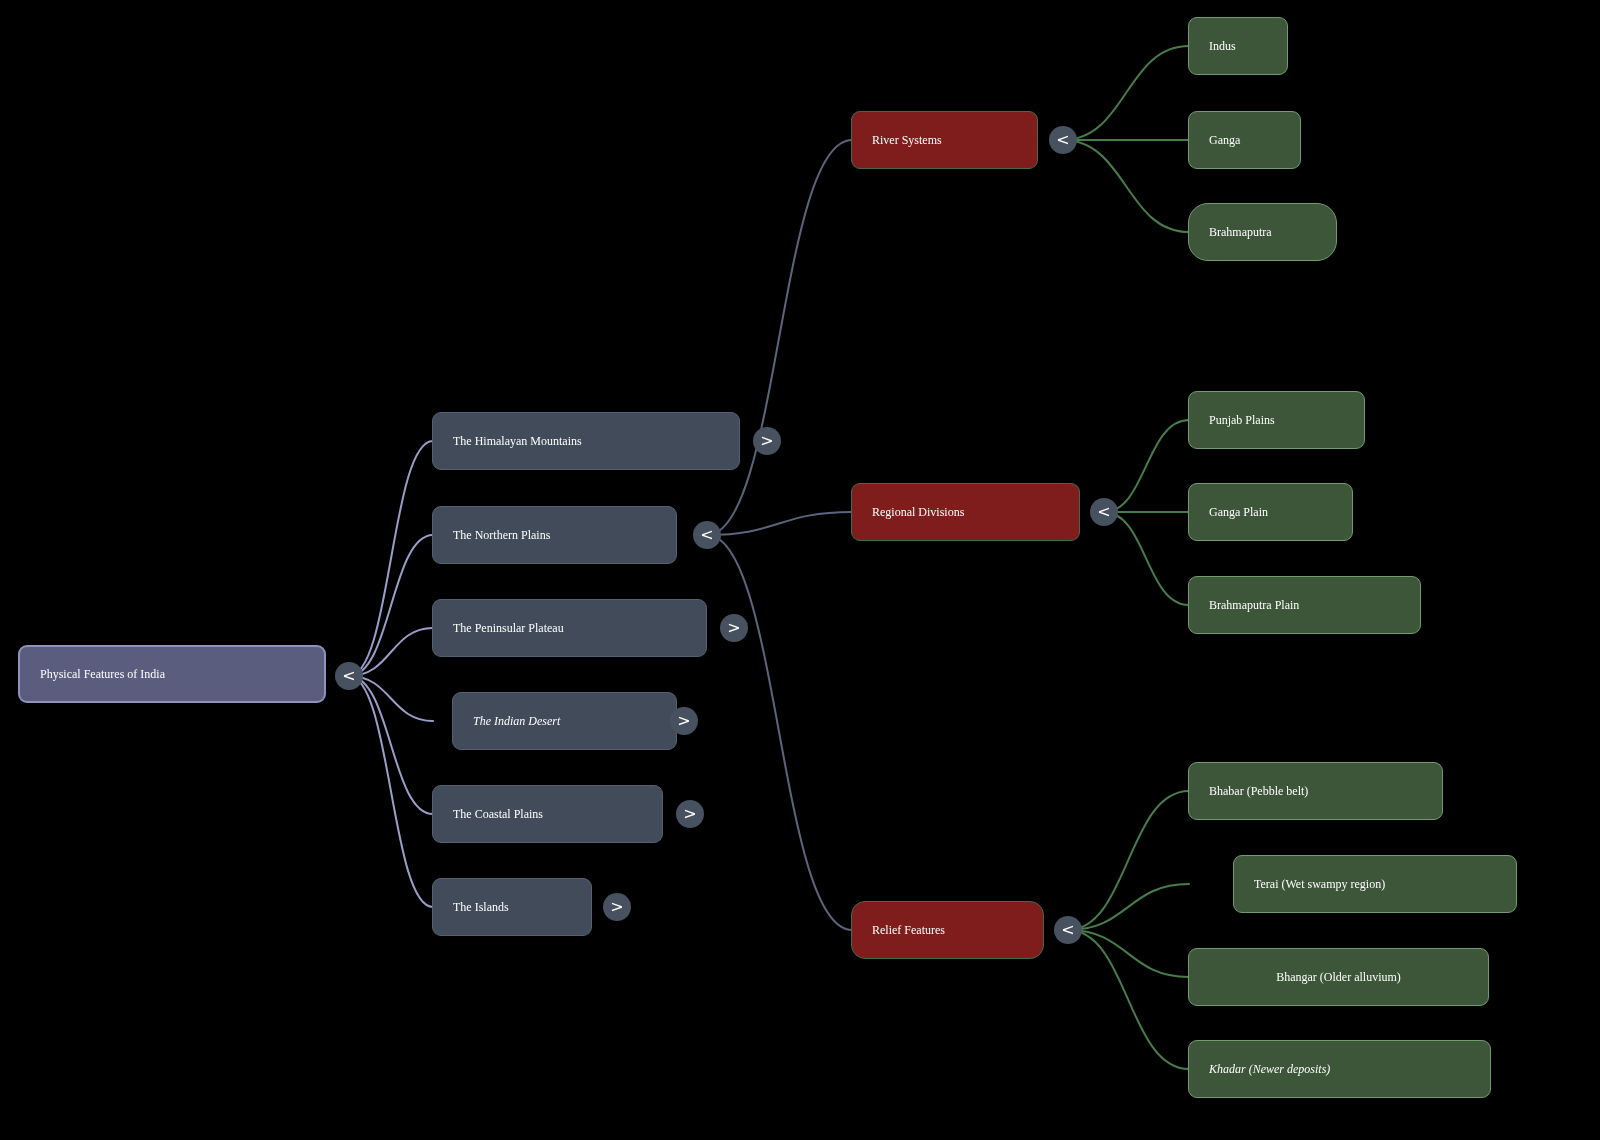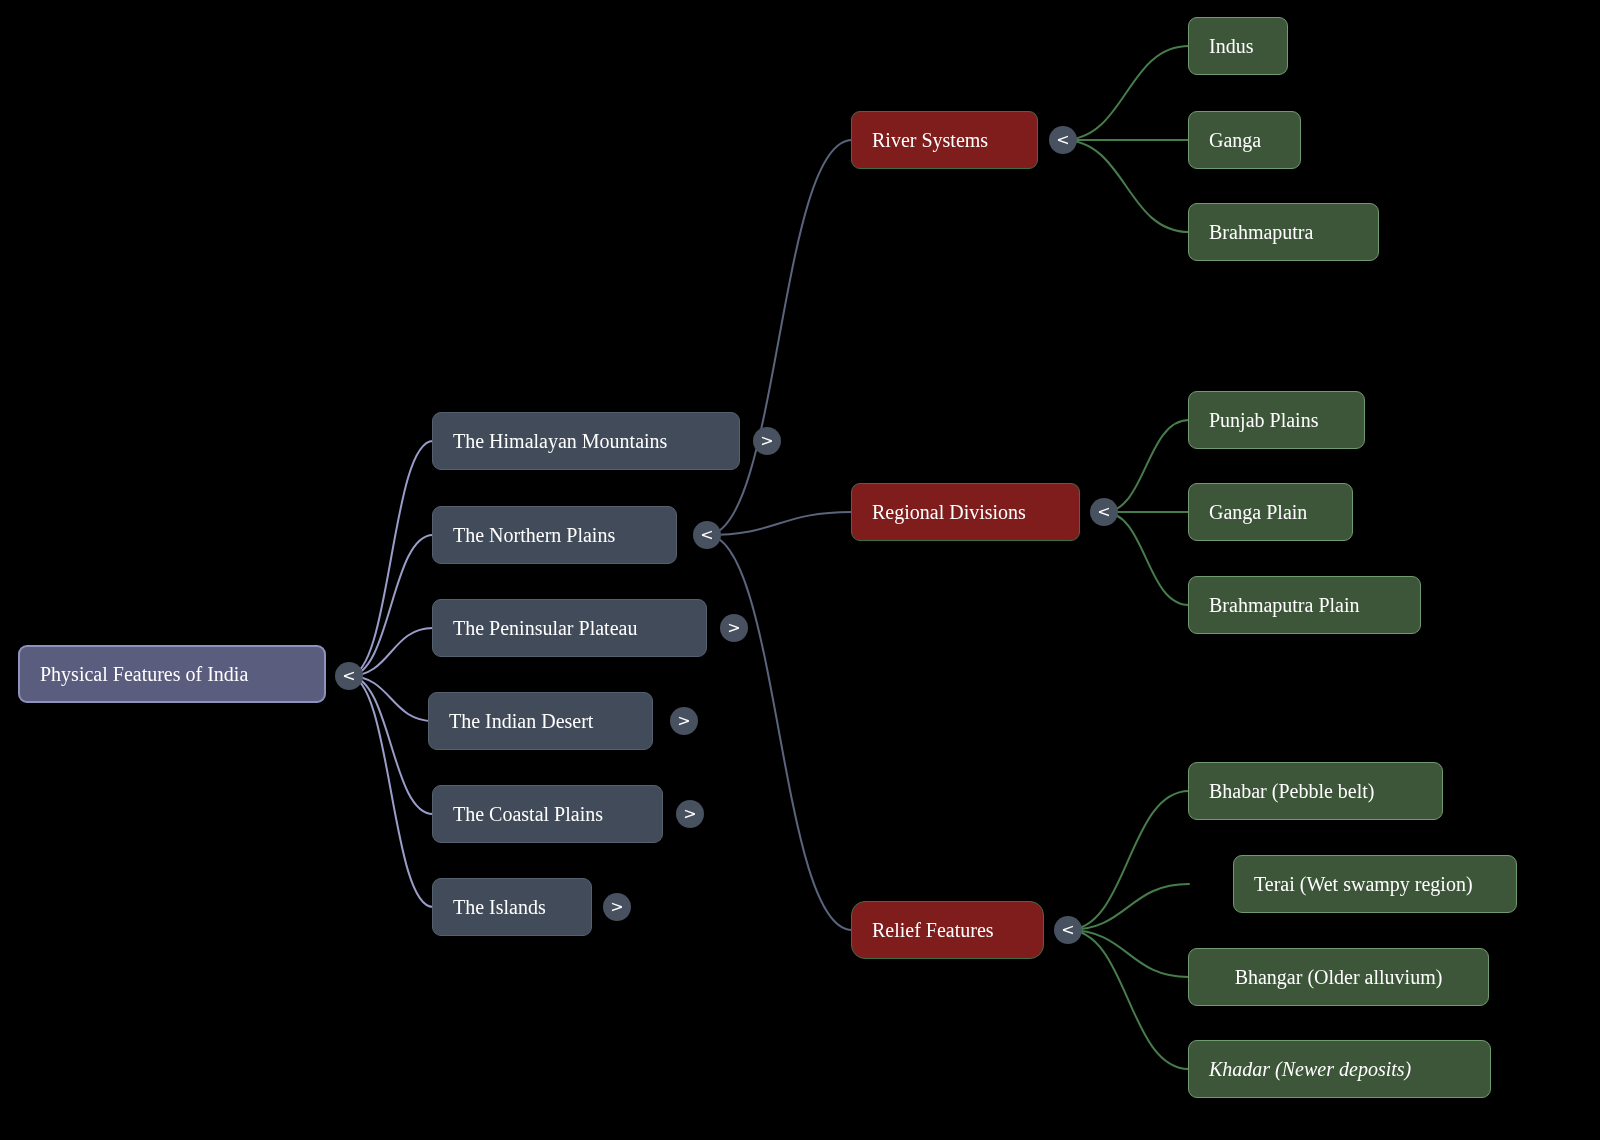--- a/index.html
+++ b/index.html
@@ -31,21 +31,21 @@
 
   .node {
     position: absolute;
     height: 58px;
     display: flex;
     align-items: center;
     padding: 0 20px;
     box-sizing: border-box;
     border-radius: 9px;
     color: #ffffff;
-    font-size: 20px;
+    font-size: 12px;
     white-space: nowrap;
     cursor: pointer;
   }
   .root { background: #5b5d7e; border: 2px solid #8e92bc; }
   .l1   { background: #424b59; border: 1.5px solid #55616f; }
   .l2   { background: #7f1d1d; border: 1.5px solid #3f6b46; }
   .l3   { background: #3d5639; border: 1.5px solid #6f9b6f; }
 
   .toggle {
     position: absolute;
@@ -116,21 +116,21 @@
     <span>&lt;</span>
   </div>
 
   <div class="node l1" style="left:432px; top:599px; width:275px;">
     <span>The Peninsular Plateau</span>
   </div>
   <div class="toggle" style="left:720px; top:614px;">
     <span>&gt;</span>
   </div>
 
-  <div class="node l1" style="left:428px; top:692px; width:225px;">
+  <div class="node l1" style="left:452px; top:692px; width:225px;font-style:italic;">
     <span>The Indian Desert</span>
   </div>
   <div class="toggle" style="left:670px; top:707px;">
     <span>&gt;</span>
   </div>
 
   <div class="node l1" style="left:432px; top:785px; width:231px;">
     <span>The Coastal Plains</span>
   </div>
   <div class="toggle" style="left:676px; top:800px;">
@@ -164,21 +164,21 @@
   <div class="toggle" style="left:1054px; top:916px;">
     <span>&lt;</span>
   </div>
 
   <div class="node l3" style="left:1188px; top:17px; width:100px;">
     <span>Indus</span>
   </div>
   <div class="node l3" style="left:1188px; top:111px; width:113px;">
     <span>Ganga</span>
   </div>
-  <div class="node l3" style="left:1188px; top:203px; width:191px;">
+  <div class="node l3" style="left:1188px; top:203px; width:149px;border-radius:20px;">
     <span>Brahmaputra</span>
   </div>
 
   <div class="node l3" style="left:1188px; top:391px; width:177px;">
     <span>Punjab Plains</span>
   </div>
   <div class="node l3" style="left:1188px; top:483px; width:165px;">
     <span>Ganga Plain</span>
   </div>
   <div class="node l3" style="left:1188px; top:762px; width:255px;">

